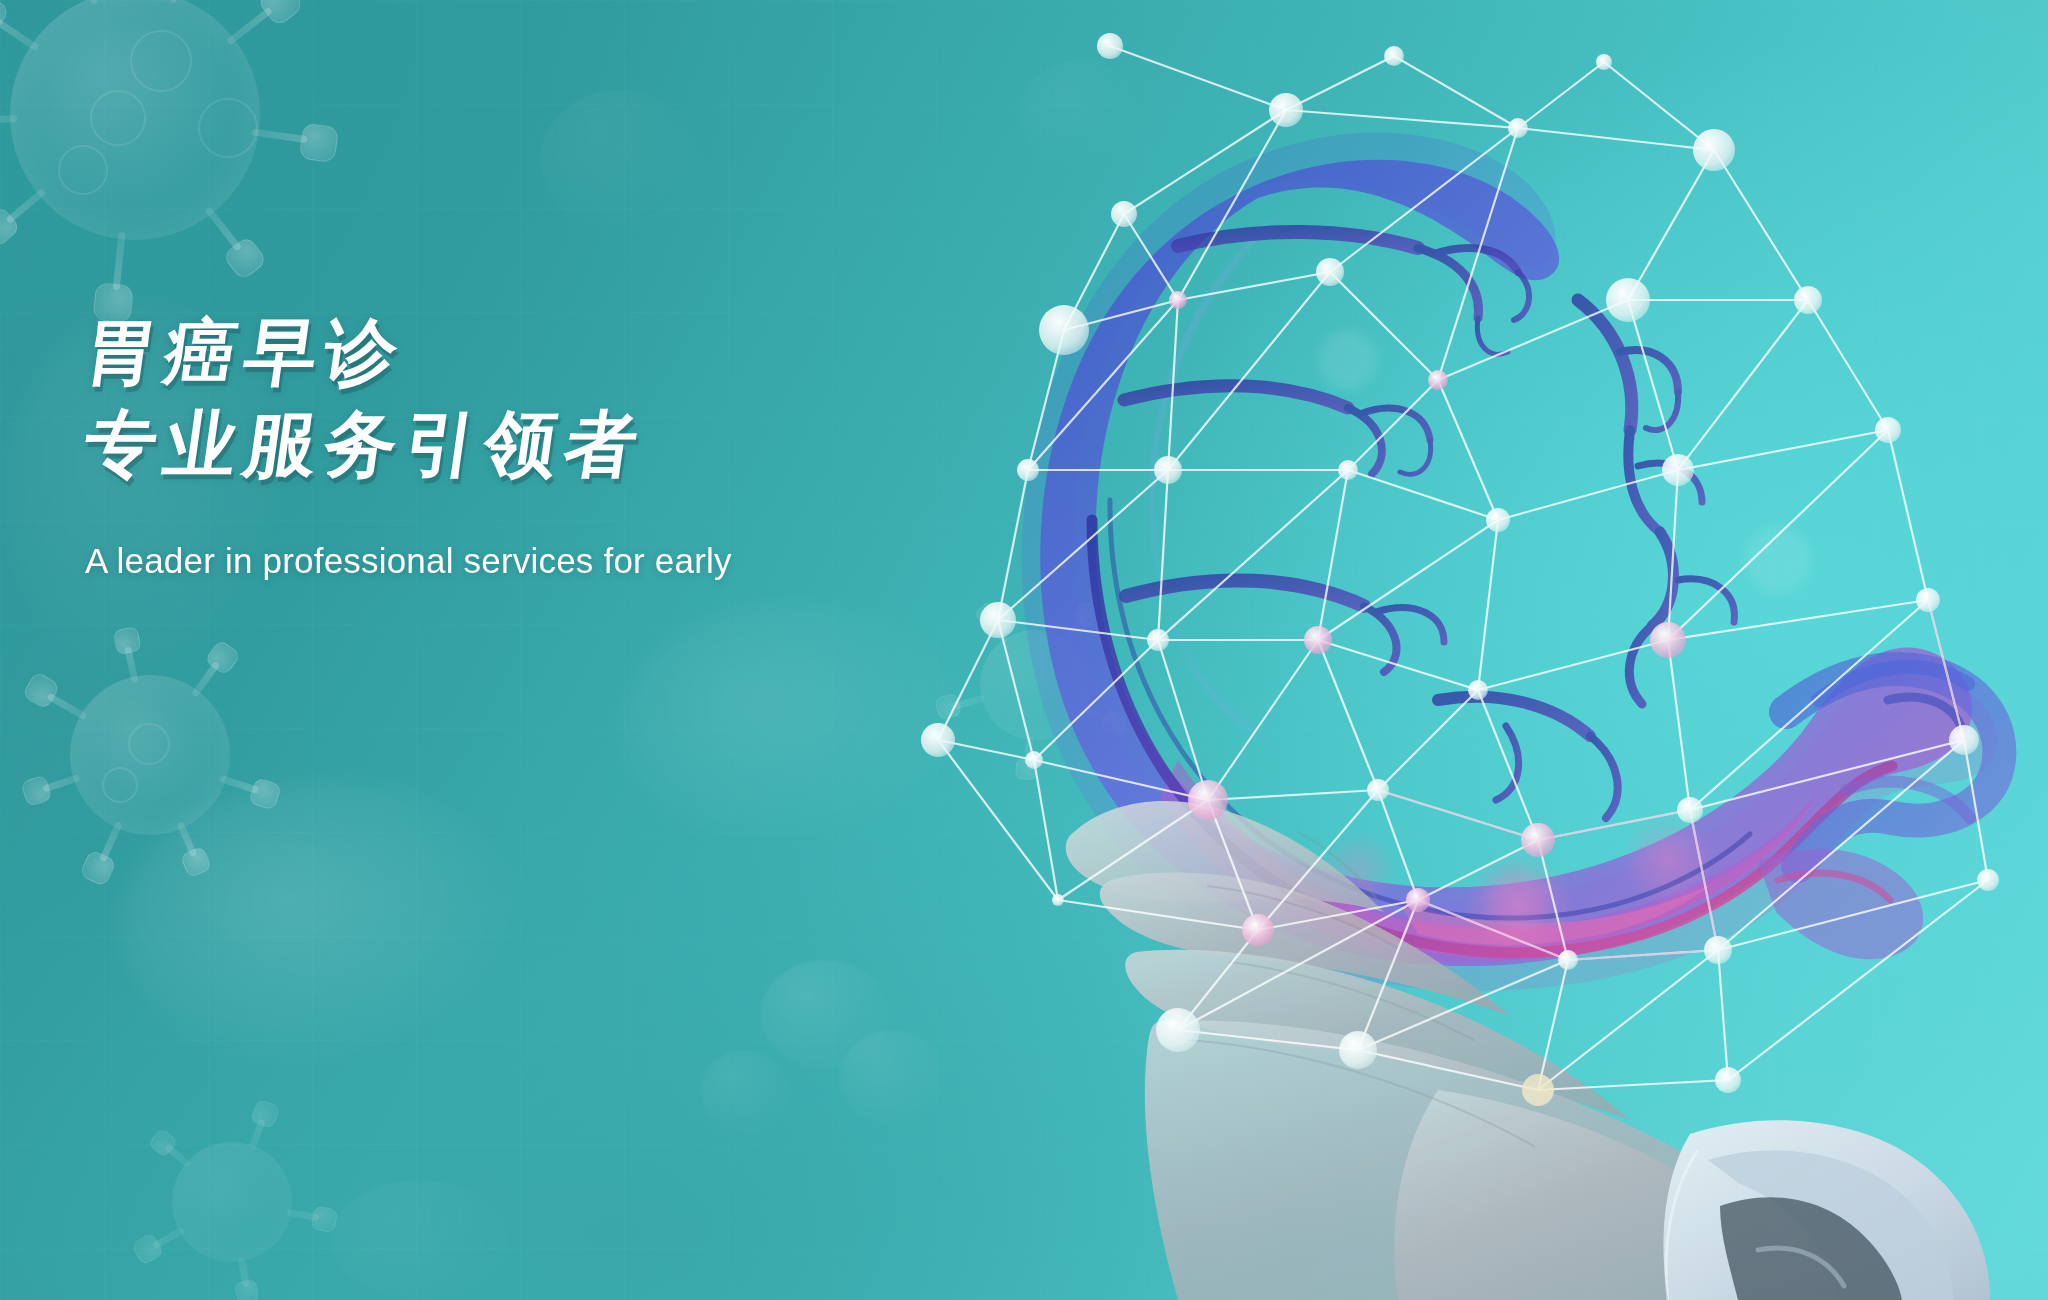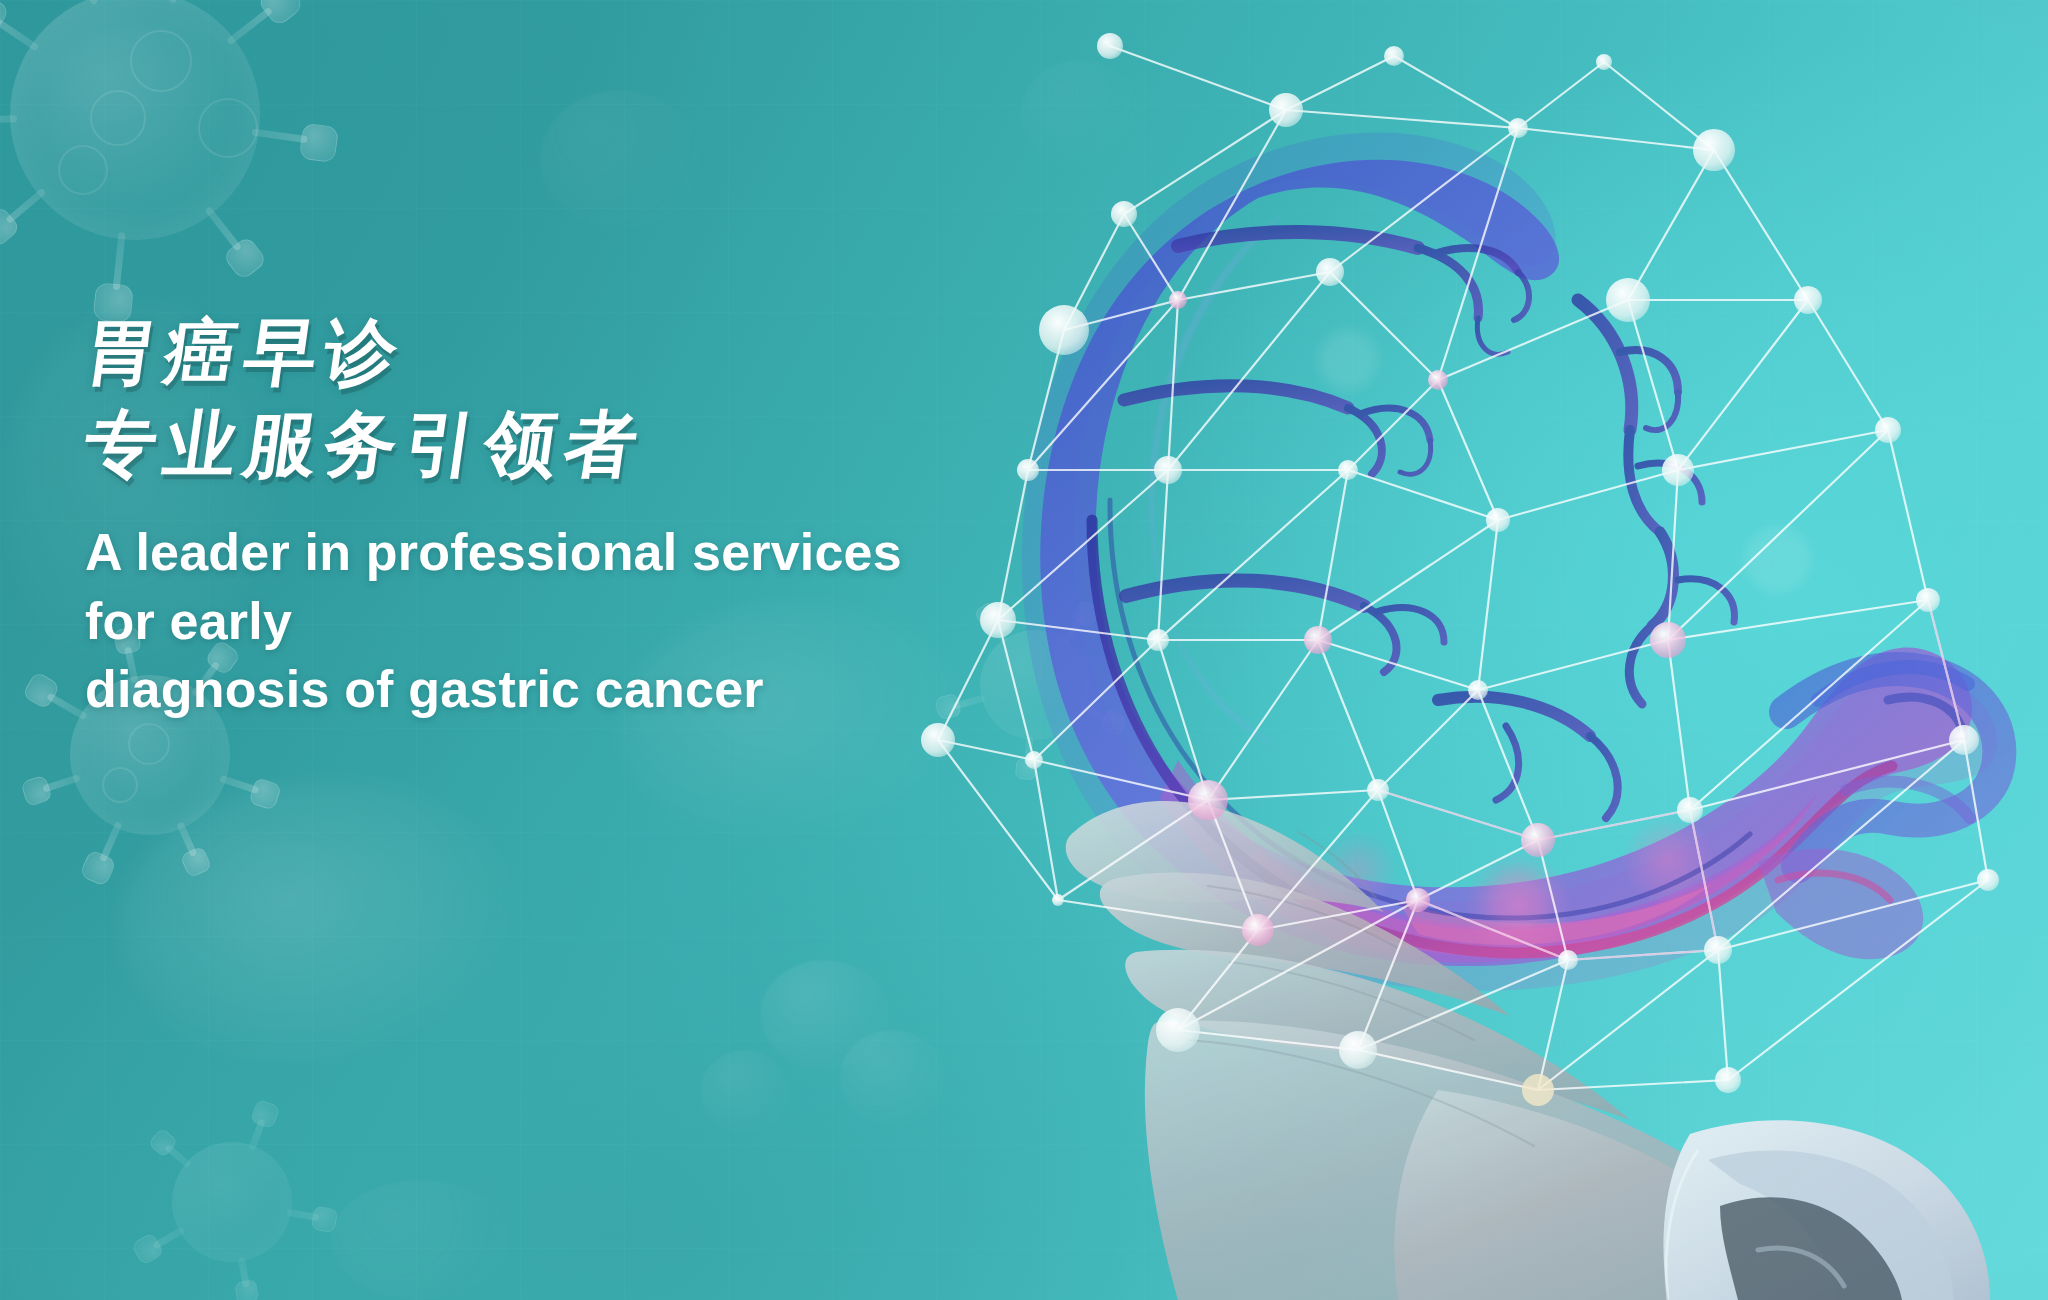--- a/index.html
+++ b/index.html
@@ -48,22 +48,22 @@
   
   .copy{position:absolute;left:85px;top:316px;width:900px;z-index:40;}
   .cn-line{
     color:#ffffff;font-weight:bold;font-size:72px;line-height:1.0;
     letter-spacing:8px;white-space:nowrap;
     transform:skewX(-8deg);
     text-shadow:3px 5px 0 rgba(20,70,74,.30), 0 2px 10px rgba(10,55,58,.18);
   }
   .cn-line.l2{margin-top:20px;}
   .en{
-    margin-top:38px;color:#ffffff;font-size:52px;line-height:1.32;
-    font-weight:700;letter-spacing:.2px;
+    margin-top:58px;color:#ffffff;font-size:35px;line-height:1.32;
+    font-weight:400;letter-spacing:.2px;
     text-shadow:0 2px 7px rgba(12,60,64,.26);
   }
   .en span{display:block;}
 
   
   .art{position:absolute;right:-10px;top:0;width:1180px;height:1300px;z-index:20;}
   .art svg{position:absolute;inset:0;width:100%;height:100%;}
 </style>
 </head>
 <body>
@@ -652,18 +652,17 @@
         <circle cx="640" cy="900" r="30" fill="#ef7fc5" opacity=".16" filter="url(#softer)"></circle>
       </g>
     </svg>
   </div>
 
   <div class="copy">
     <div class="cn-line l1">胃癌早诊</div>
     <div class="cn-line l2">专业服务引领者</div>
     <div class="en">
       <span>A leader in professional services for early</span>
-      <span>diagnosis of gastric cancer</span>
     </div>
   </div>
 
   <div class="vignette"></div>
 </div>
 
 </body></html>

